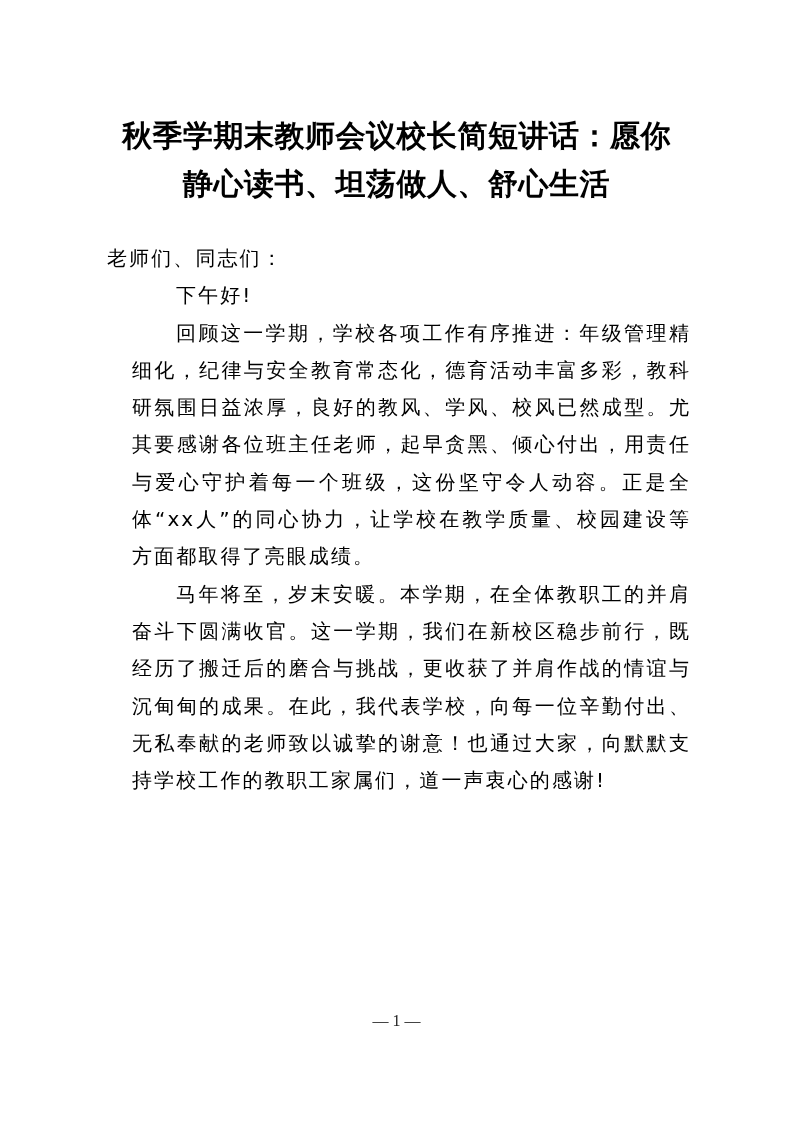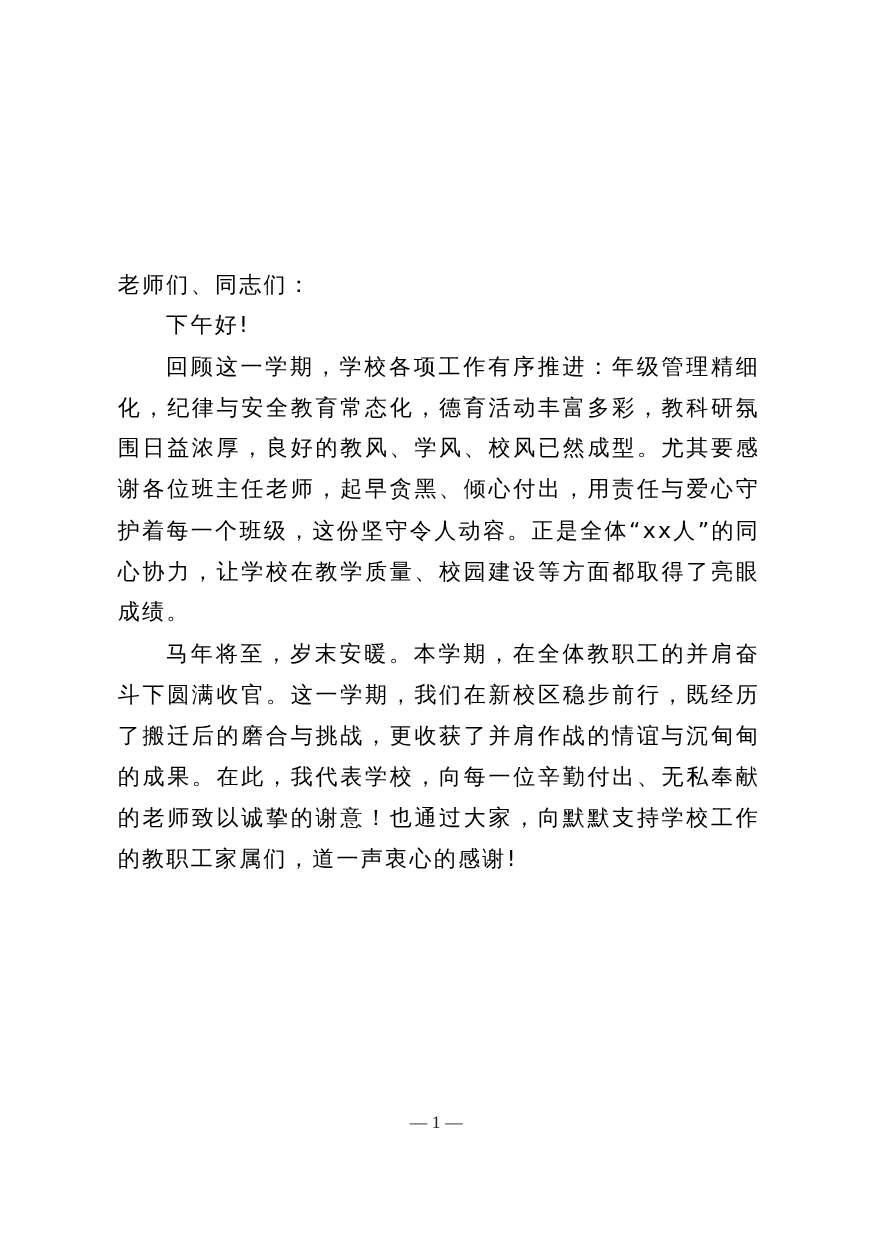--- a/index.html
+++ b/index.html
@@ -44,38 +44,40 @@
     line-height: 37.3px;
     letter-spacing: 2.1px;
     text-align: justify;
   }
   .body p {
     margin: 0;
     padding: 0;
   }
   .body p.indent {
     text-indent: 44px;
+    margin-left: 25px;
   }
   .footer {
     position: absolute;
     left: 0;
     top: 1012px;
     width: 793px;
     text-align: center;
     font-family: "Liberation Serif", "DejaVu Serif", serif;
     font-size: 16px;
     color: #222222;
   }
 </style>
 </head>
 <body>
 
 <div class="page">
   <h1 class="title">
-    <br>
+    <span>秋季学期末教师会议校长简短讲话：愿你</span><br>
+    <span>静心读书、坦荡做人、舒心生活</span>
   </h1>
 
   <div class="body">
     <p>老师们、同志们：</p>
     <p class="indent">下午好!</p>
     <p class="indent">回顾这一学期，学校各项工作有序推进：年级管理精细化，纪律与安全教育常态化，德育活动丰富多彩，教科研氛围日益浓厚，良好的教风、学风、校风已然成型。尤其要感谢各位班主任老师，起早贪黑、倾心付出，用责任与爱心守护着每一个班级，这份坚守令人动容。正是全体“xx人”的同心协力，让学校在教学质量、校园建设等方面都取得了亮眼成绩。</p>
     <p class="indent">马年将至，岁末安暖。本学期，在全体教职工的并肩奋斗下圆满收官。这一学期，我们在新校区稳步前行，既经历了搬迁后的磨合与挑战，更收获了并肩作战的情谊与沉甸甸的成果。在此，我代表学校，向每一位辛勤付出、无私奉献的老师致以诚挚的谢意！也通过大家，向默默支持学校工作的教职工家属们，道一声衷心的感谢!</p>
   </div>
 
   <div class="footer">— 1 —</div>

